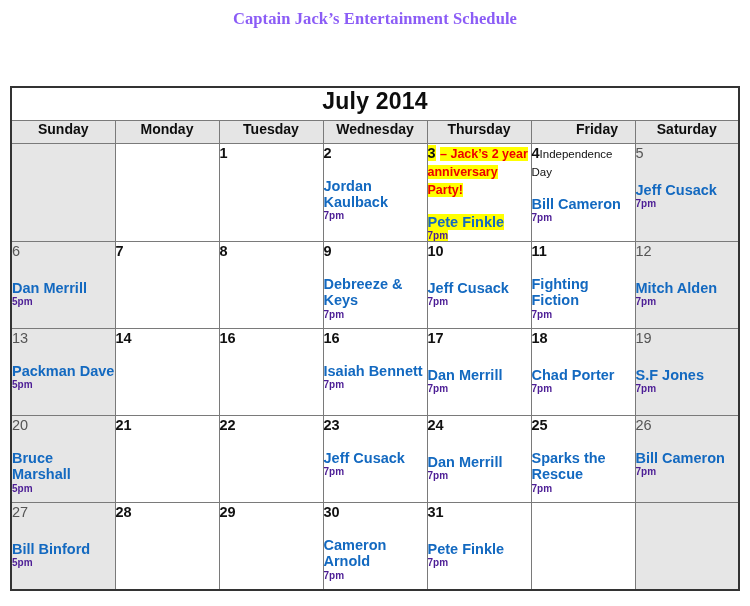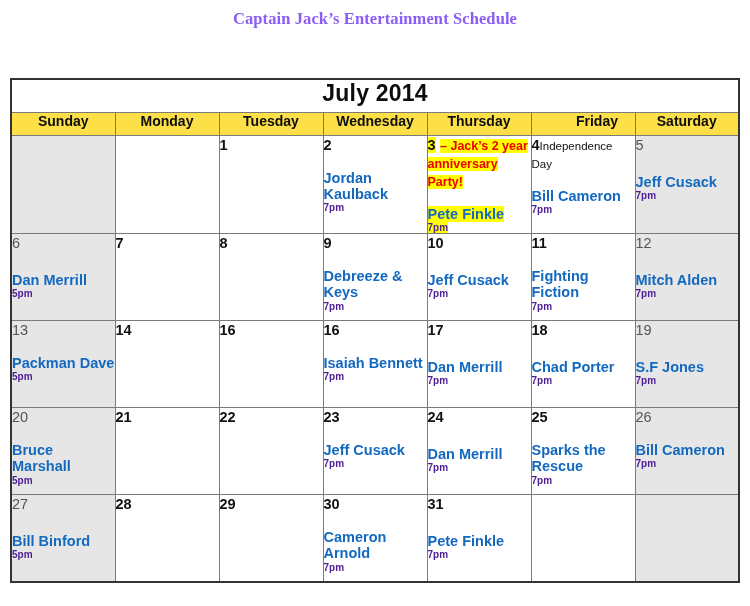--- a/index.html
+++ b/index.html
@@ -20,21 +20,21 @@
     font-weight: bold;
     font-size: 16.5px;
     color: #8b5cf6;
     padding-top: 9px;
     letter-spacing: 0.1px;
   }
 
   .calendar-wrap {
     position: absolute;
     left: 10px;
-    top: 78px;
+    top: 86px;
     width: 738px;
   }
 
   table.calendar {
     border-collapse: collapse;
     table-layout: fixed;
     width: 730px;
     border: 2px solid #333333;
   }
 
@@ -58,21 +58,21 @@
     padding-bottom: 2px;
   }
 
   
   .dayname {
     height: 22px;
     text-align: center;
     font-weight: bold;
     font-size: 14px;
     color: #0d0d0d;
-    background: #fde047;
+    background: #e5e5e5;
     border-top: 1px solid #ffffff;
     border-left: 1px solid #ffffff;
     border-right: 1px solid #8a8a8a;
     border-bottom: 1px solid #8a8a8a;
     padding: 1px 0 2px 0;
   }
 
   
   .day {
     height: 86px;

